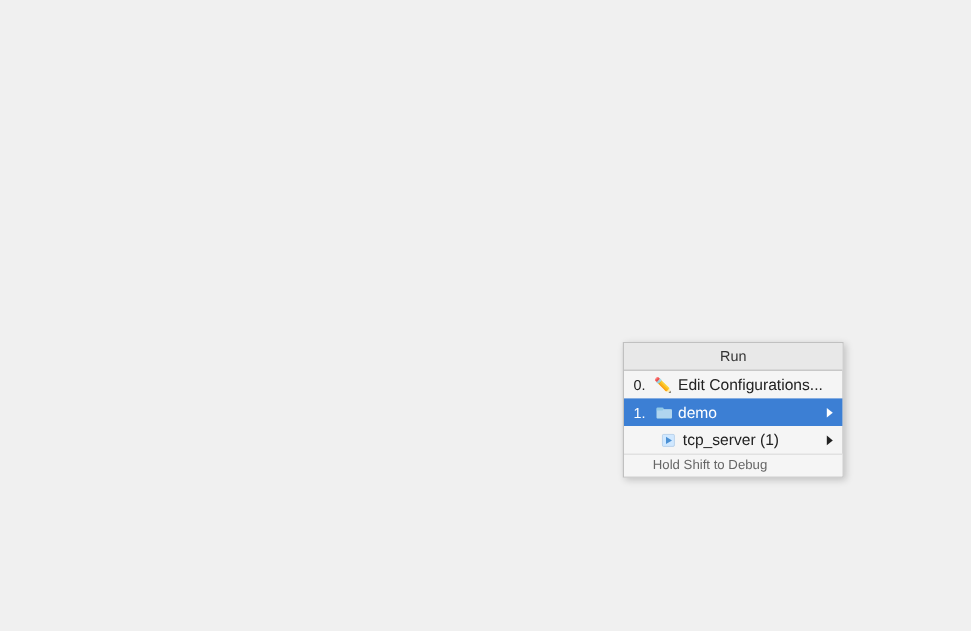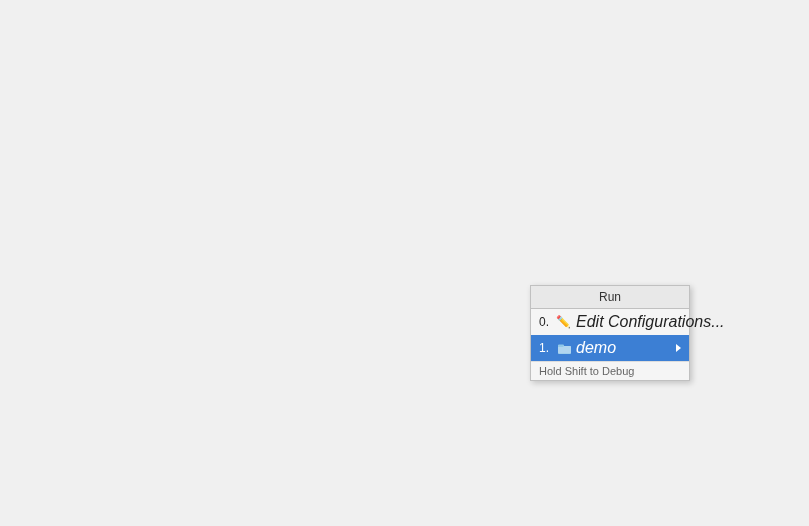--- a/index.html
+++ b/index.html
@@ -14,22 +14,22 @@
       background-color: #f0f0f0;
       font-family: 'Segoe UI', Arial, sans-serif;
       font-size: 12px;
       position: relative;
       overflow: hidden;
     }
 
     .context-menu {
       position: absolute;
       top: 285px;
-      left: 530px;
-      width: 160px;
+      left: 519px;
+      width: 184px;
       background: #f5f5f5;
       border: 1px solid #c0c0c0;
       box-shadow: 2px 2px 6px rgba(0,0,0,0.2);
     }
 
     .menu-header {
       background: #e8e8e8;
       text-align: center;
       padding: 4px 8px;
       font-size: 12px;
@@ -63,26 +63,25 @@
       height: 14px;
       margin-right: 5px;
       display: inline-flex;
       align-items: center;
       justify-content: center;
       flex-shrink: 0;
     }
 
     .menu-item .item-label {
       flex: 1;
-      font-size: 16px;
-      font-style: italic;
+      font-size: 13px;
     }
 
     .menu-footer {
-      padding: 3px 8px;
+      padding: 3px 24px;
       font-size: 11px;
       color: #666;
       background: #f5f5f5;
       border-top: 1px solid #ddd;
     }
 
     
     .arrow-right {
       display: inline-block;
       width: 0;
@@ -122,17 +121,28 @@
         <rect x="0" y="2" width="5.5" height="2" rx="0.5" fill="#90c8e8"></rect>
       </svg>
     </span>
     <span class="item-label">demo</span>
     <span class="arrow-right white"></span>
   </div>
 
 
 
 
+  <div class="menu-item">
+    <span class="item-number" style="min-width:18px;"></span>
+    <span class="item-icon">
+      <svg width="12" height="12" viewBox="0 0 12 12">
+        <rect x="1" y="1" width="10" height="10" rx="1" fill="#d0e8ff" stroke="#a0c0e0" stroke-width="0.5"></rect>
+        <polygon points="4,3 9,6 4,9" fill="#4a90d4"></polygon>
+      </svg>
+    </span>
+    <span class="item-label">tcp_server (1)</span>
+    <span class="arrow-right"></span>
+  </div>
 
   <div class="menu-footer">
     <span>Hold Shift to Debug</span>
   </div>
 </div>
 
 </body></html>

